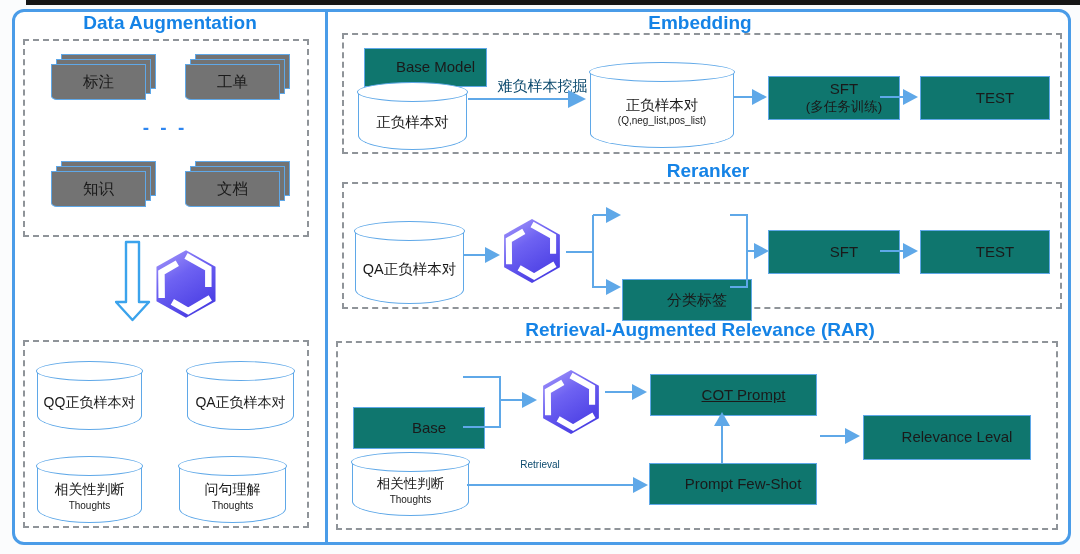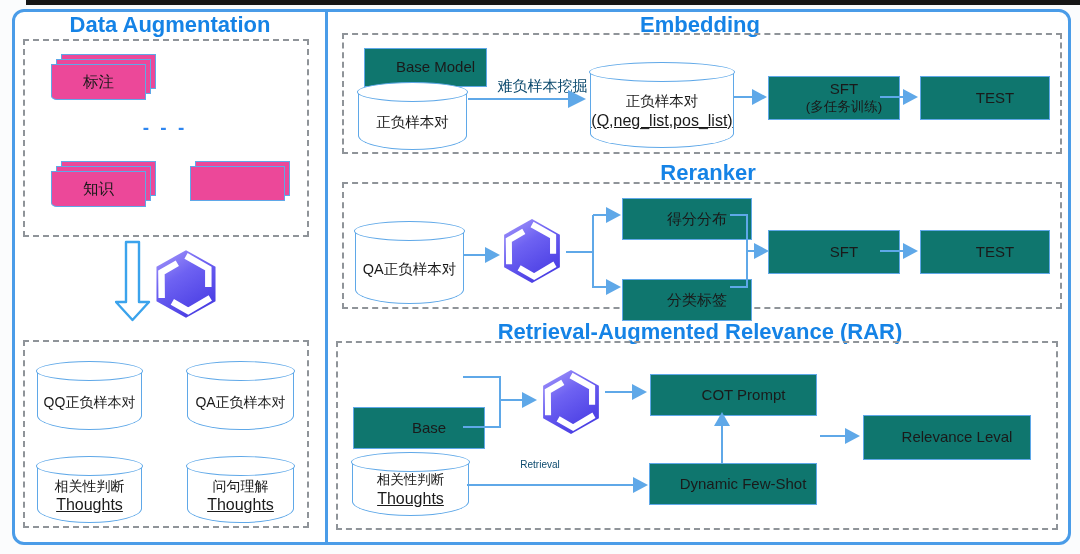--- a/index.html
+++ b/index.html
@@ -3,43 +3,43 @@
 <meta charset="utf-8">
 <style>
   html,body{margin:0;padding:0;}
   body{background:#f4f6f8;font-family:"Liberation Sans","DejaVu Sans",sans-serif;}
   .stage{position:relative;width:1080px;height:554px;background:#fbfcfd;overflow:hidden;
          font-family:"Liberation Sans","DejaVu Sans",sans-serif;color:#1a1a1a;}
   .frame{position:absolute;left:12px;top:9px;width:1053px;height:530px;background:#fff;
          border:3px solid #4a9ce8;border-radius:12px;}
   .divider{position:absolute;left:325px;top:12px;width:3px;height:530px;background:#4a9ce8;}
   .topbar{position:absolute;left:26px;top:0;width:1054px;height:5px;background:#161616;}
-  .stitle{position:absolute;font-size:22px;font-weight:bold;color:#1583e6;text-align:center;}
+  .stitle{position:absolute;font-size:19px;font-weight:bold;color:#1583e6;text-align:center;}
   .dashed{position:absolute;border:2px dashed #8f9499;background:transparent;}
   .box{position:absolute;background:#0f766e;border:1.7px solid #5fa8e8;display:flex;flex-direction:column;
        align-items:center;justify-content:center;text-align:left;font-size:15px;line-height:1.25;padding-left:20px;}
   .box .l2{font-size:13.5px;}
   .l2:empty{display:none;}
   .cyl{position:absolute;background:#fff;border:1.7px solid #5fa8e8;border-top:none;
        border-radius:0 0 52% 52%/0 0 15px 15px;display:flex;flex-direction:column;align-items:center;
        justify-content:center;text-align:center;font-size:14.5px;line-height:1.3;padding-top:5px;}
   .cyl::before{content:"";position:absolute;left:-1.7px;right:-1.7px;top:-9px;height:18px;background:#fff;
        border:1.7px solid #5fa8e8;border-radius:50%;}
   .cyl span{position:relative;z-index:1;}
-  .cyl .l2{font-size:16px;text-decoration:underline;}
+  .cyl .l2{font-size:10px;}
   .hline{position:absolute;height:2.4px;background:#5fa8e8;}
   .vline{position:absolute;width:2.4px;background:#5fa8e8;}
   .arr-r{position:absolute;width:0;height:0;border-top:8px solid transparent;
          border-bottom:8px solid transparent;border-left:15px solid #5fa8e8;}
   .arr-r.big{border-top-width:9px;border-bottom-width:9px;border-left-width:18px;}
   .arr-u{position:absolute;width:0;height:0;border-left:8px solid transparent;
          border-right:8px solid transparent;border-bottom:14px solid #5fa8e8;}
   .lbl{position:absolute;font-size:15px;color:#0c4a6e;text-align:center;}
   .stack{position:absolute;}
-  .page{position:absolute;background:#ec4899;border:1.7px solid #5fa8e8;width:93px;height:33px;}
+  .page{position:absolute;background:#737373;border:1.7px solid #5fa8e8;width:93px;height:33px;}
   .page.p3{left:10px;top:0;}
   .page.p2{left:5px;top:5px;}
   .page.p1{left:0;top:10px;height:34px;display:flex;align-items:center;justify-content:center;
            font-size:15.5px;border-bottom-left-radius:6px 4px;}
   .ellipsis{position:absolute;color:#2e86f0;font-weight:bold;font-size:19px;letter-spacing:3px;text-align:center;}
   .logo{position:absolute;}
   .hidden-defs{position:absolute;width:0;height:0;}
 </style>
 </head>
 <body>
@@ -69,31 +69,37 @@
 
   <div class="stitle" style="left:30px;top:12px;width:280px;">Data Augmentation</div>
 
   <div class="dashed" style="left:23px;top:39px;width:282px;height:194px;"></div>
 
   <div class="stack" style="left:51px;top:54px;width:105px;height:46px;">
     <i class="page p3"></i>
     <i class="page p2"></i>
     <div class="page p1">标注</div>
   </div>
+  <div class="stack" style="left:185px;top:54px;width:105px;height:46px;">
+    <i class="page p3"></i>
+    <i class="page p2"></i>
+    <div class="page p1">工单</div>
+  </div>
 
   <div class="ellipsis" style="left:125px;top:117px;width:80px;">- - -</div>
 
   <div class="stack" style="left:51px;top:161px;width:105px;height:46px;">
     <i class="page p3"></i>
     <i class="page p2"></i>
     <div class="page p1">知识</div>
   </div>
   <div class="stack" style="left:185px;top:161px;width:105px;height:46px;">
     <i class="page p3"></i>
     <i class="page p2"></i>
+    <div class="page p1">文档</div>
   </div>
 
   <svg class="logo" style="left:115px;top:240px;" width="36" height="84" viewBox="0 0 36 84">
     <path d="M11,2 L24,2 L24,62 L34,62 L17.5,80 L1,62 L11,62 Z" fill="#ffffff" stroke="#3ba3ec" stroke-width="2.4" stroke-linejoin="round"></path>
   </svg>
   <svg class="logo" style="left:150px;top:248px;" width="72" height="72">
     <use href="#qwen-logo"></use>
   </svg>
 
   <div class="dashed" style="left:23px;top:340px;width:282px;height:184px;"></div>
@@ -103,21 +109,21 @@
 
   </div>
   <div class="cyl" style="left:187px;top:370px;width:105px;height:54px;font-size:14px;">
     <span>QA正负样本对</span>
 
   </div>
   <div class="cyl" style="left:37px;top:465px;width:103px;height:52px;font-size:14px;">
     <span>相关性判断</span>
     <span class="l2">Thoughts</span>
   </div>
-  <div class="cyl" style="left:187px;top:465px;width:105px;height:52px;font-size:14px;">
+  <div class="cyl" style="left:179px;top:465px;width:105px;height:52px;font-size:14px;">
     <span>问句理解</span>
     <span class="l2">Thoughts</span>
   </div>
 
   <div class="stitle" style="left:330px;top:12px;width:740px;">Embedding</div>
   <div class="dashed" style="left:342px;top:33px;width:716px;height:117px;"></div>
 
   <div class="box" style="left:364px;top:48px;width:101px;height:37px;">
     <span>Base Model</span>
   </div>
@@ -163,23 +169,20 @@
     <use href="#qwen-logo"></use>
   </svg>
 
   <div class="hline" style="left:566px;top:251px;width:28px;"></div>
   <div class="vline" style="left:592px;top:215px;height:73px;"></div>
   <div class="hline" style="left:593px;top:214px;width:14px;"></div>
   <div class="arr-r" style="left:606px;top:207px;"></div>
   <div class="hline" style="left:593px;top:286px;width:14px;"></div>
   <div class="arr-r" style="left:606px;top:279px;"></div>
 
-  <div class="box" style="left:622px;top:198px;width:108px;height:40px;">
-    <span>得分分布</span>
-  </div>
   <div class="box" style="left:622px;top:279px;width:108px;height:40px;">
     <span>分类标签</span>
   </div>
 
   <div class="hline" style="left:730px;top:214px;width:18px;"></div>
   <div class="hline" style="left:730px;top:286px;width:18px;"></div>
   <div class="vline" style="left:746px;top:214px;height:74px;"></div>
   <div class="hline" style="left:748px;top:250px;width:8px;"></div>
   <div class="arr-r" style="left:754px;top:243px;"></div>
 
@@ -207,29 +210,29 @@
   <div class="hline" style="left:499px;top:399px;width:24px;"></div>
   <div class="arr-r" style="left:522px;top:392px;"></div>
 
   <svg class="logo" style="left:537px;top:368px;" width="68" height="68">
     <use href="#qwen-logo"></use>
   </svg>
 
   <div class="hline" style="left:605px;top:391px;width:28px;"></div>
   <div class="arr-r" style="left:632px;top:384px;"></div>
 
-  <div class="box" style="left:650px;top:374px;width:145px;height:40px;">
+  <div class="box" style="left:650px;top:374px;width:145px;height:40px;text-decoration:underline;">
     <span>COT Prompt</span>
   </div>
 
   <div class="vline" style="left:721px;top:425px;height:38px;"></div>
   <div class="arr-u" style="left:714px;top:412px;"></div>
 
   <div class="box" style="left:649px;top:463px;width:146px;height:40px;">
-    <span>Dynamic Few-Shot</span>
+    <span>Prompt Few-Shot</span>
   </div>
 
   <div class="cyl" style="left:352px;top:461px;width:115px;height:49px;font-size:13.5px;">
     <span>相关性判断</span>
     <span class="l2">Thoughts</span>
   </div>
 
   <div class="lbl" style="left:495px;top:459px;width:90px;font-size:10px;">Retrieval</div>
   <div class="hline" style="left:467px;top:484px;width:167px;"></div>
   <div class="arr-r" style="left:633px;top:477px;"></div>

